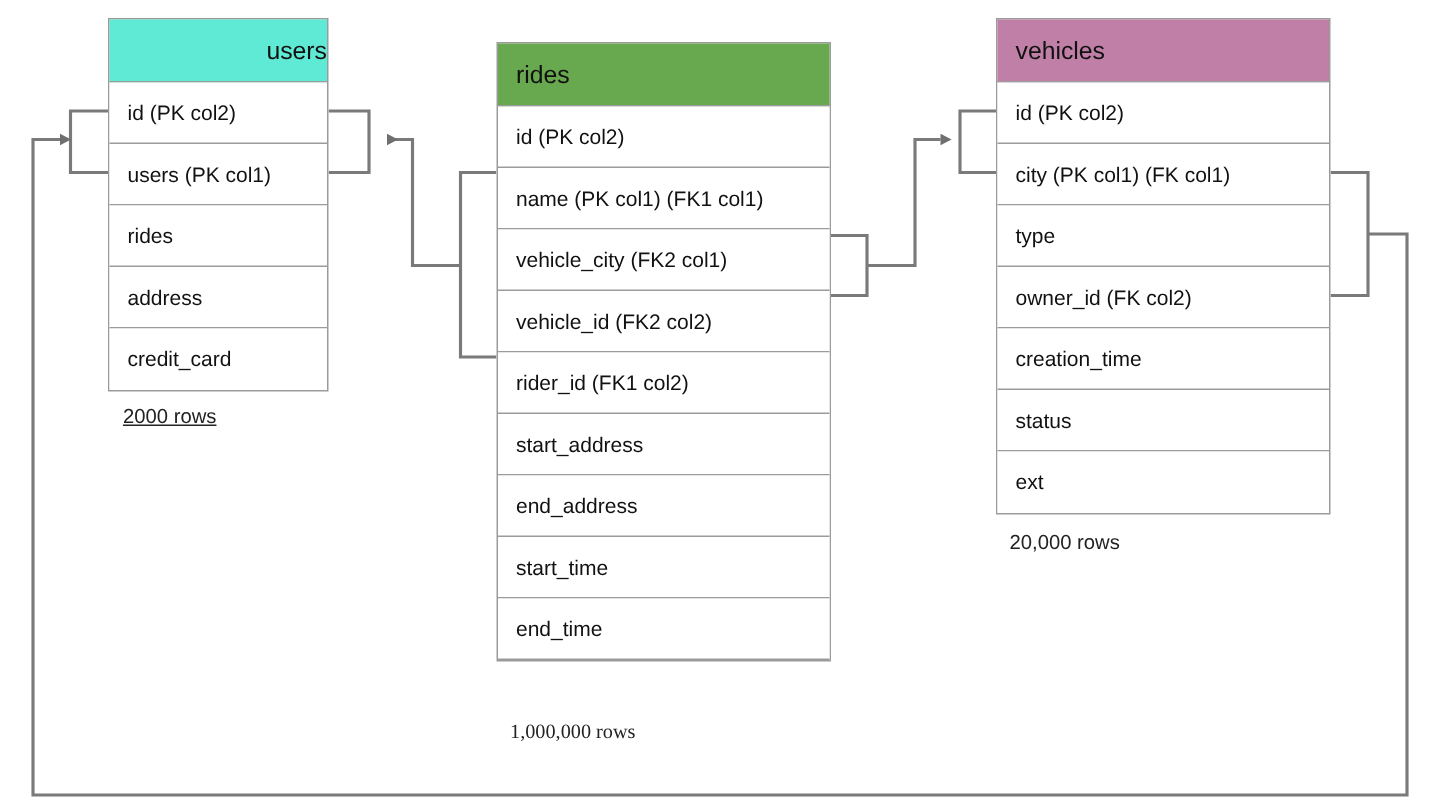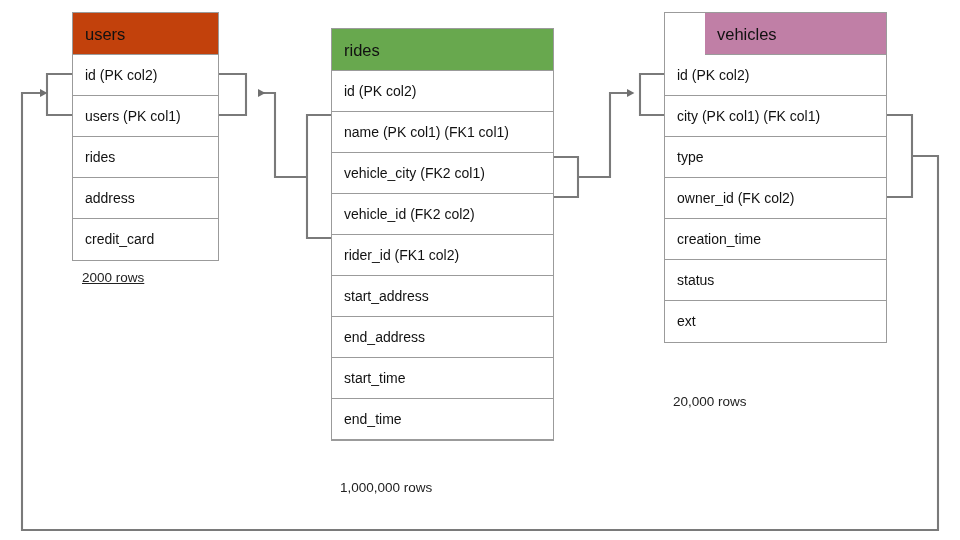--- a/index.html
+++ b/index.html
@@ -96,48 +96,48 @@
 
       <path d="M 664,74 L 640,74 L 640,115 L 664,115"></path>
 
       <path d="M 887,115 L 912,115 L 912,197 L 887,197"></path>
 
       <path d="M 912,156 L 938,156 L 938,530 L 22,530 L 22,93 L 40,93" marker-end="url(#arrow-right)"></path>
     </g>
   </svg>
 
   <div class="table" style="left:72px; top:12px; width:147px;">
-    <div class="tbl-header" style="background-color: #c2410c;">users</div>
+    <div class="tbl-header" style="background-color: #5eead4; text-align: right;">users</div>
     <div class="tbl-row">id (PK col2)</div>
     <div class="tbl-row">users (PK col1)</div>
     <div class="tbl-row">rides</div>
     <div class="tbl-row">address</div>
     <div class="tbl-row last">credit_card</div>
   </div>
   <div class="rowcount" style="left:82px; top:270px;text-decoration:underline;">2000 rows</div>
 
   <div class="table" style="left:331px; top:12px; width:223px;margin-top:16px;">
     <div class="tbl-header" style="background-color: rgb(104, 168, 78);">rides</div>
     <div class="tbl-row">id (PK col2)</div>
     <div class="tbl-row">name (PK col1) (FK1 col1)</div>
     <div class="tbl-row">vehicle_city (FK2 col1)</div>
     <div class="tbl-row">vehicle_id (FK2 col2)</div>
     <div class="tbl-row">rider_id (FK1 col2)</div>
     <div class="tbl-row">start_address</div>
     <div class="tbl-row">end_address</div>
     <div class="tbl-row">start_time</div>
     <div class="tbl-row">end_time</div>
   </div>
-  <div class="rowcount" style="left:340px; top:480px;">1,000,000 rows</div>
+  <div class="rowcount" style="left:340px; top:480px;font-family:Liberation Serif, serif;">1,000,000 rows</div>
 
   <div class="table" style="left:664px; top:12px; width:223px;">
-    <div class="tbl-header" style="background-color: rgb(192, 127, 166); margin-left: 40px;">vehicles</div>
+    <div class="tbl-header" style="background-color: rgb(192, 127, 166);">vehicles</div>
     <div class="tbl-row">id (PK col2)</div>
     <div class="tbl-row">city (PK col1) (FK col1)</div>
     <div class="tbl-row">type</div>
     <div class="tbl-row">owner_id (FK col2)</div>
     <div class="tbl-row">creation_time</div>
     <div class="tbl-row">status</div>
     <div class="tbl-row last">ext</div>
   </div>
-  <div class="rowcount" style="left:673px; top:354px;margin-top:40px;">20,000 rows</div>
+  <div class="rowcount" style="left:673px; top:354px;">20,000 rows</div>
 
 </div>
 
 </body></html>

